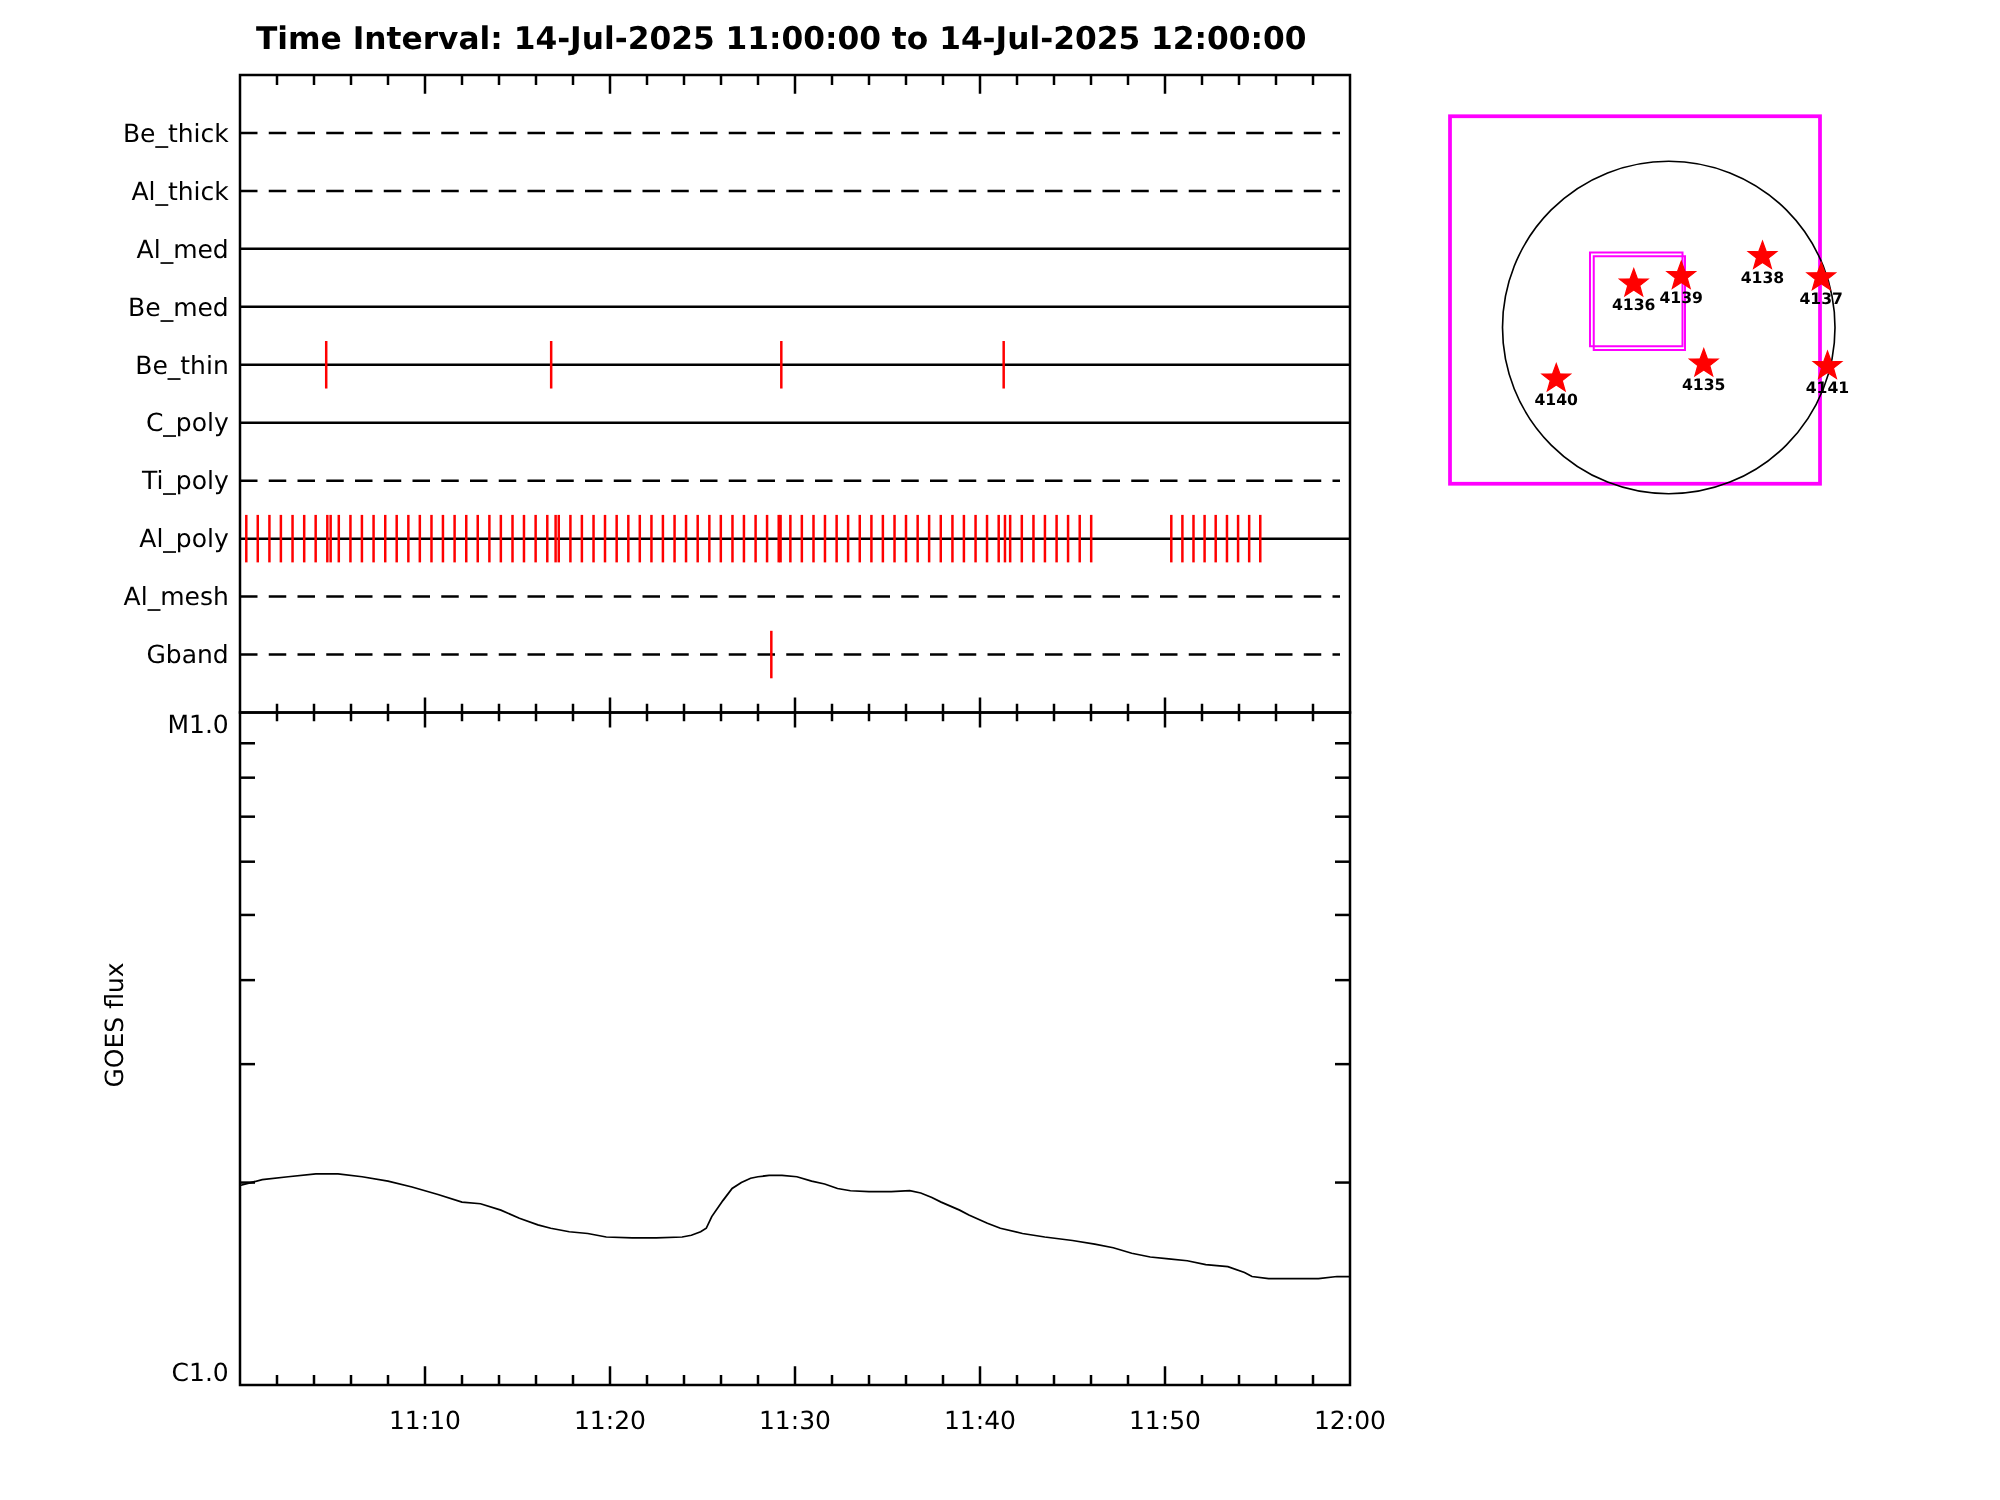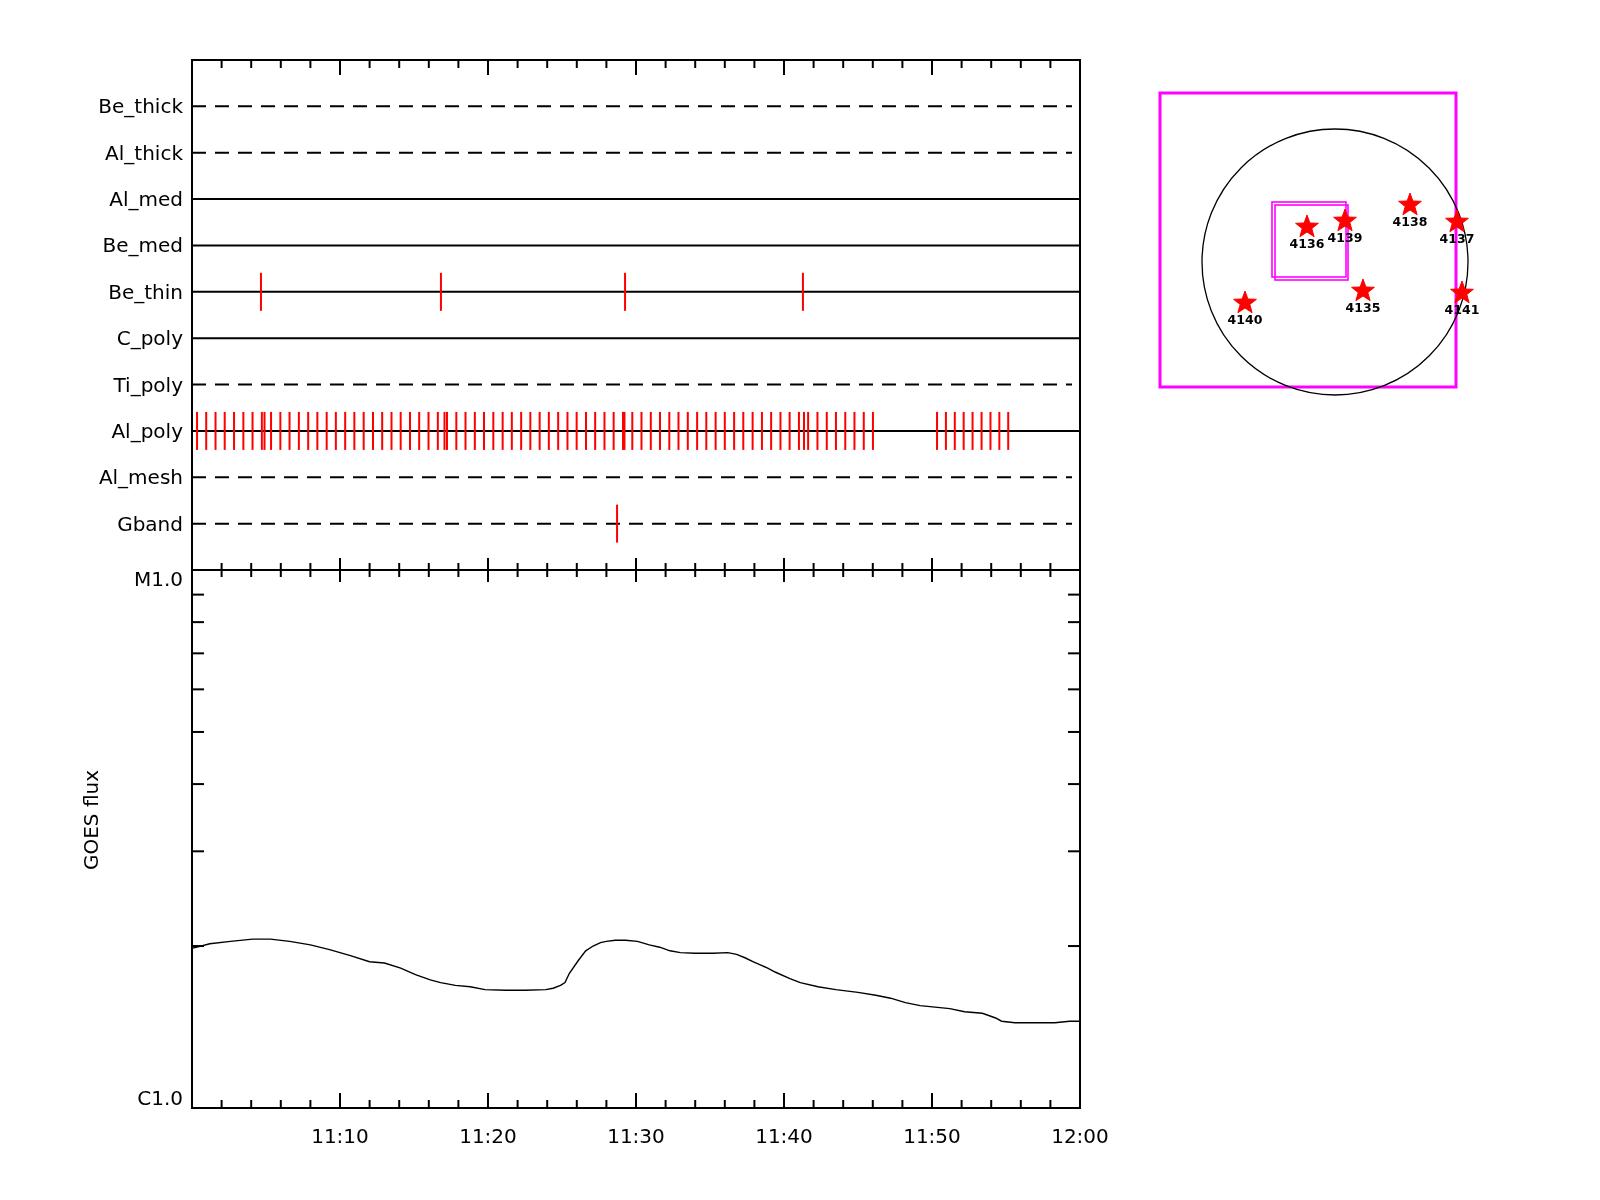--- a/index.html
+++ b/index.html
@@ -6,20 +6,21 @@
   #canvas{position:relative;width:1600px;height:1200px;background:#ffffff;overflow:hidden;
           font-family:"DejaVu Sans","Liberation Sans",sans-serif;}
   .title{position:absolute;left:180px;top:16px;width:890px;text-align:center;
          font-size:25px;font-weight:bold;color:#000;white-space:nowrap;}
   svg{position:absolute;left:0;top:0;}
 </style>
 </head>
 <body>
 
 <div id="canvas">
+  <div class="title">Time Interval: 14-Jul-2025 11:00:00 to 14-Jul-2025 12:00:00</div>
   <svg id="plot" width="1600" height="1200" viewBox="0 0 1600 1200">
       <rect x="192" y="60" width="888" height="510" fill="none" stroke="#000000" stroke-width="2"></rect>
       <rect x="192" y="570" width="888" height="538" fill="none" stroke="#000000" stroke-width="2"></rect>
       <line x1="221.6" y1="60" x2="221.6" y2="68" stroke="#000000" stroke-width="2"></line>
       <line x1="221.6" y1="563" x2="221.6" y2="577" stroke="#000000" stroke-width="2"></line>
       <line x1="221.6" y1="1100" x2="221.6" y2="1108" stroke="#000000" stroke-width="2"></line>
       <line x1="251.2" y1="60" x2="251.2" y2="68" stroke="#000000" stroke-width="2"></line>
       <line x1="251.2" y1="563" x2="251.2" y2="577" stroke="#000000" stroke-width="2"></line>
       <line x1="251.2" y1="1100" x2="251.2" y2="1108" stroke="#000000" stroke-width="2"></line>
       <line x1="280.8" y1="60" x2="280.8" y2="68" stroke="#000000" stroke-width="2"></line>

